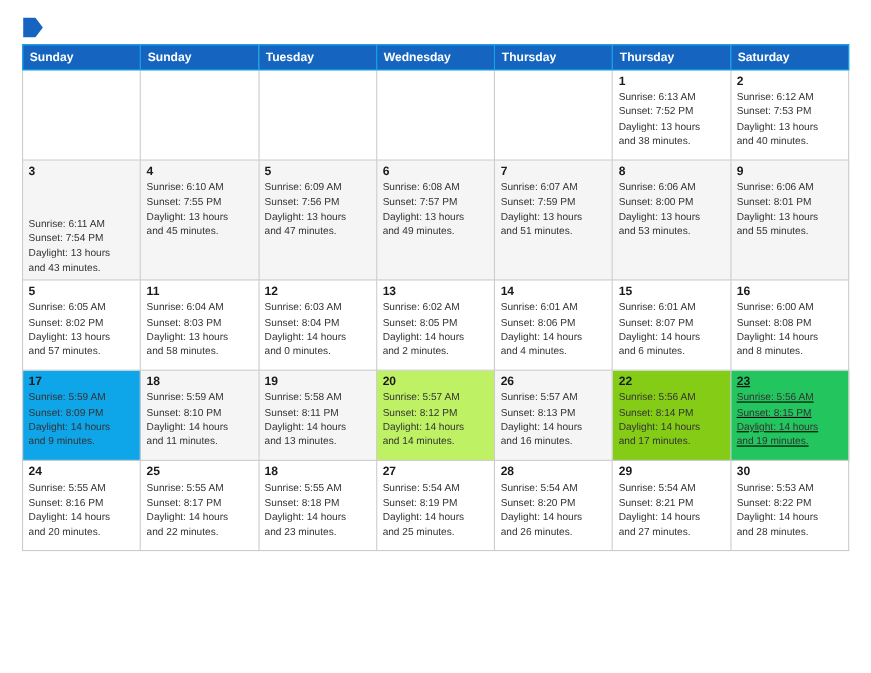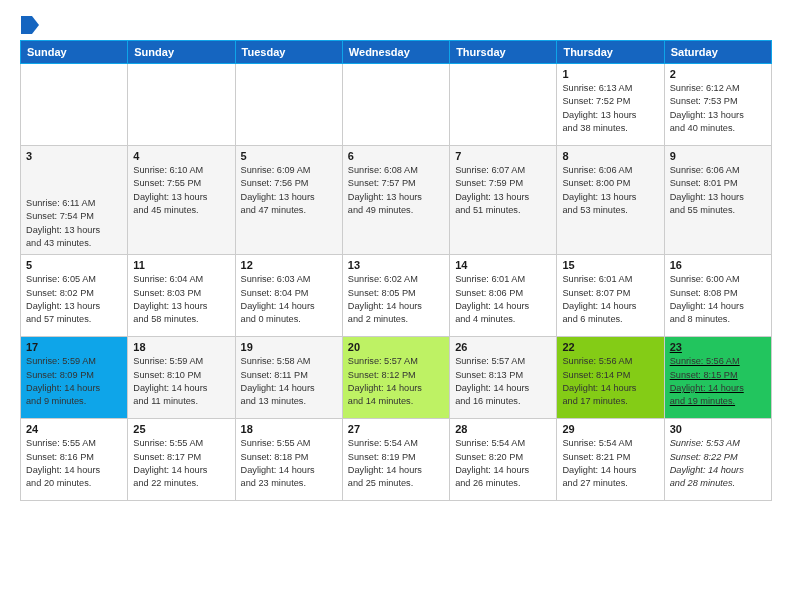--- a/index.html
+++ b/index.html
@@ -326,21 +326,21 @@
           </td>
           <td>
             <span class="day-num">29</span>
             <div class="day-info" style="white-space: pre-line;">Sunrise: 5:54 AM
 Sunset: 8:21 PM
 Daylight: 14 hours
 and 27 minutes.</div>
           </td>
           <td>
             <span class="day-num">30</span>
-            <div class="day-info" style="white-space: pre-line; font-style: italic;">Sunrise: 5:53 AM
+            <div class="day-info" style="white-space: pre-line;">Sunrise: 5:53 AM
 Sunset: 8:22 PM
 Daylight: 14 hours
 and 28 minutes.</div>
           </td>
         </tr>
       </tbody>
   </table>
 </div>
 
 </body></html>

